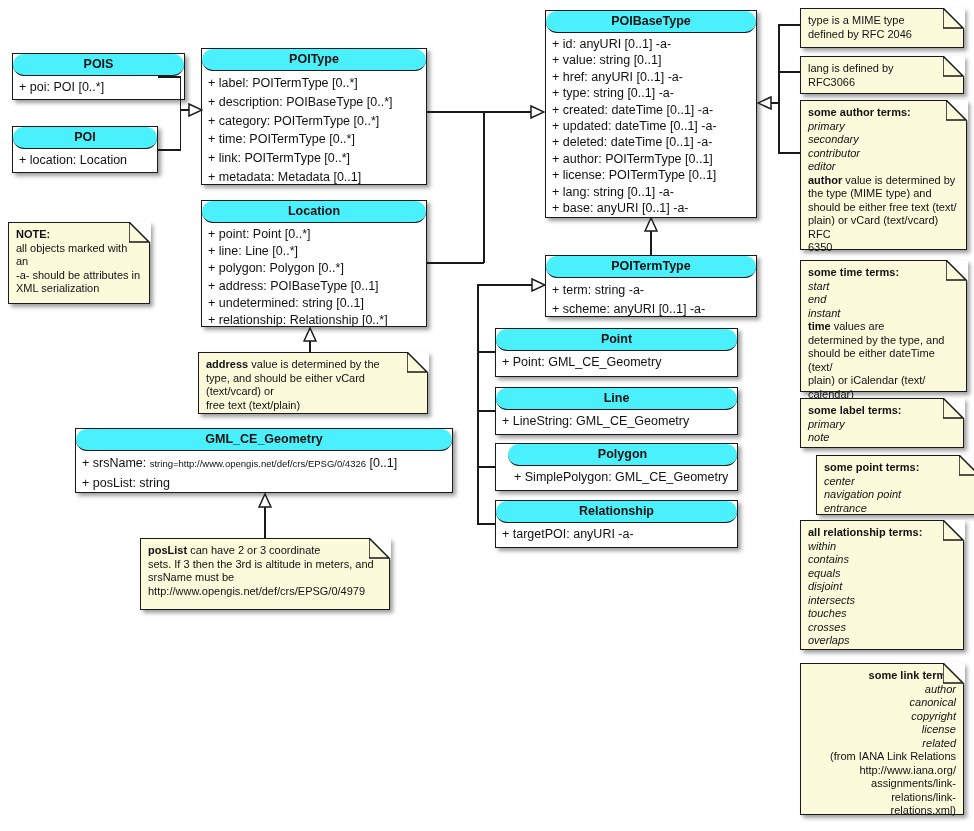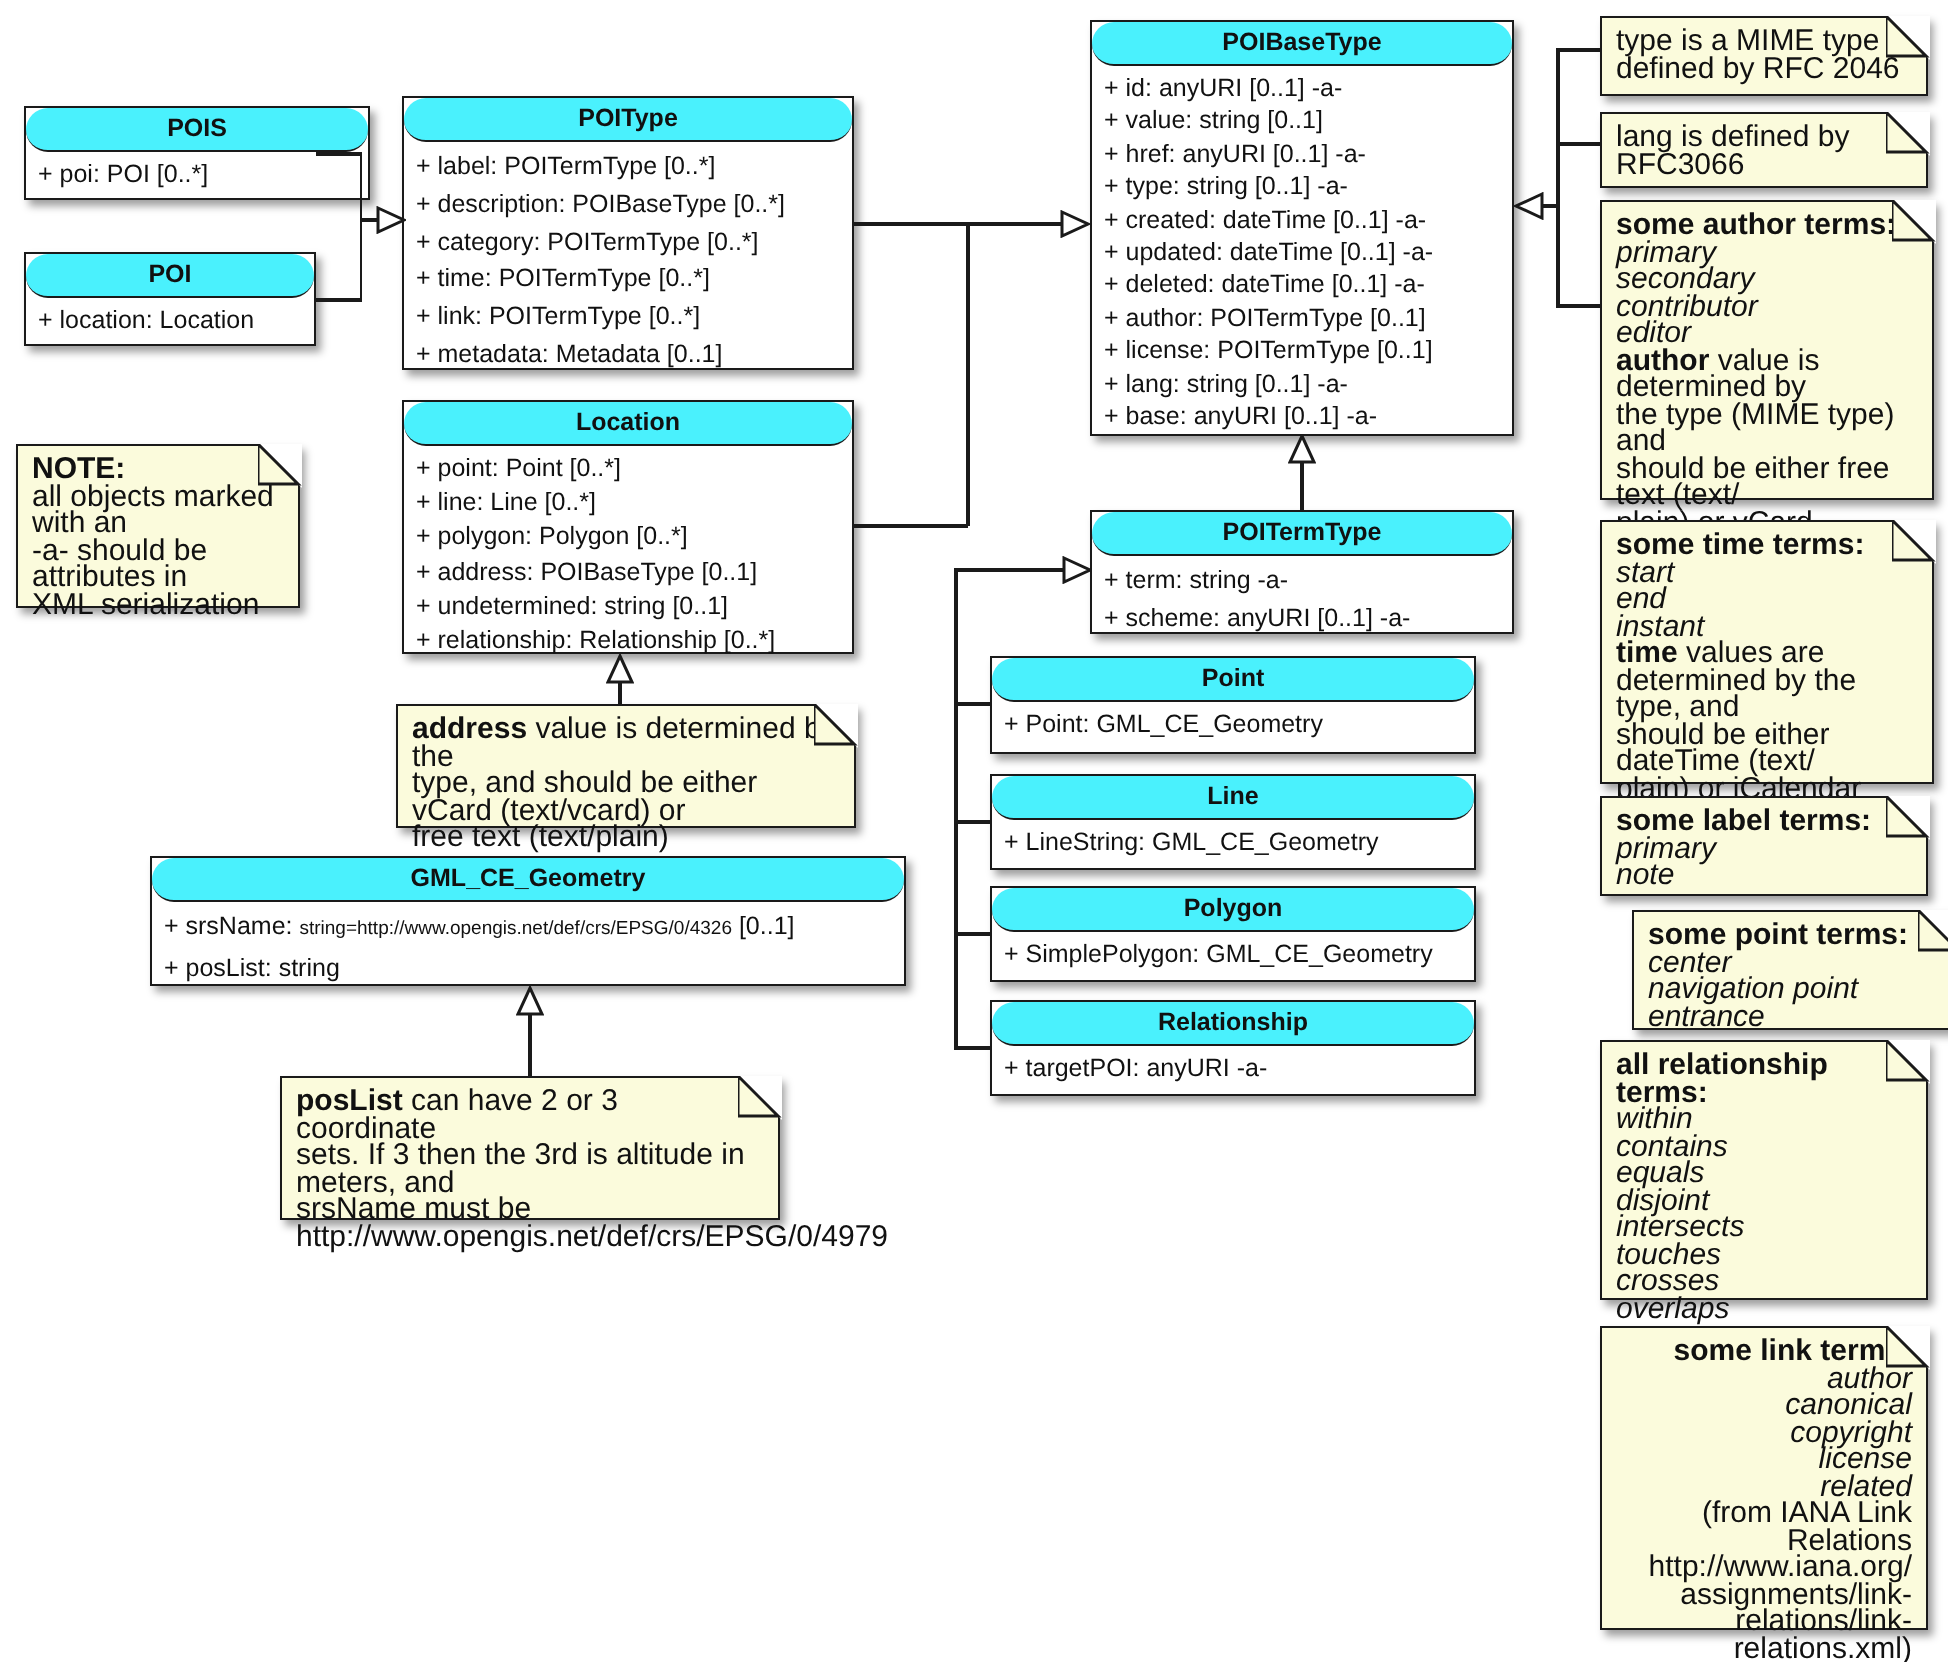--- a/index.html
+++ b/index.html
@@ -22,21 +22,21 @@
   .lh17 .row{line-height:17.2px;}
   .lh19 .row{line-height:18.8px;}
   .small{font-size:9.5px;}
   
   .ln{position:absolute;background:#1a1a1a;}
   .tri{position:absolute;line-height:0;}
   
   .note{
     position:absolute;background:var(--note,#fbfbdc);border:1.5px solid #1a1a1a;
     box-shadow:2.5px 3px 4px rgba(0,0,0,.38);box-sizing:border-box;
-    font-size:15px;line-height:13.5px;padding:5px 7px 6px 7px;
+    font-size:11px;line-height:13.5px;padding:5px 7px 6px 7px;
   }
   .ear{position:absolute;top:-1.5px;right:-1.5px;}
   .note-title{font-weight:bold;}
   .term{font-style:italic;}
   .note-text{white-space:pre-line;}
   b{font-weight:bold;}
 </style>
 </head>
 <body>
 
@@ -112,21 +112,21 @@
       </div>
   </div>
 
   <div class="uml lh17" style="left:495px;top:387px;width:243px;height:48px;">
     <div class="uml-h">Line</div>
     <div class="uml-b">
         <div class="row">+ LineString: GML_CE_Geometry</div>
       </div>
   </div>
 
-  <div class="uml lh17" style="left:495px;top:443px;width:243px;height:48px;">
+  <div class="uml lh17" style="left:495px;top:443px;width:243px;height:48px;padding-left:12px;">
     <div class="uml-h">Polygon</div>
     <div class="uml-b">
         <div class="row">+ SimplePolygon: GML_CE_Geometry</div>
       </div>
   </div>
 
   <div class="uml lh17" style="left:495px;top:500px;width:243px;height:48px;">
     <div class="uml-h">Relationship</div>
     <div class="uml-b">
         <div class="row">+ targetPOI: anyURI -a-</div>

